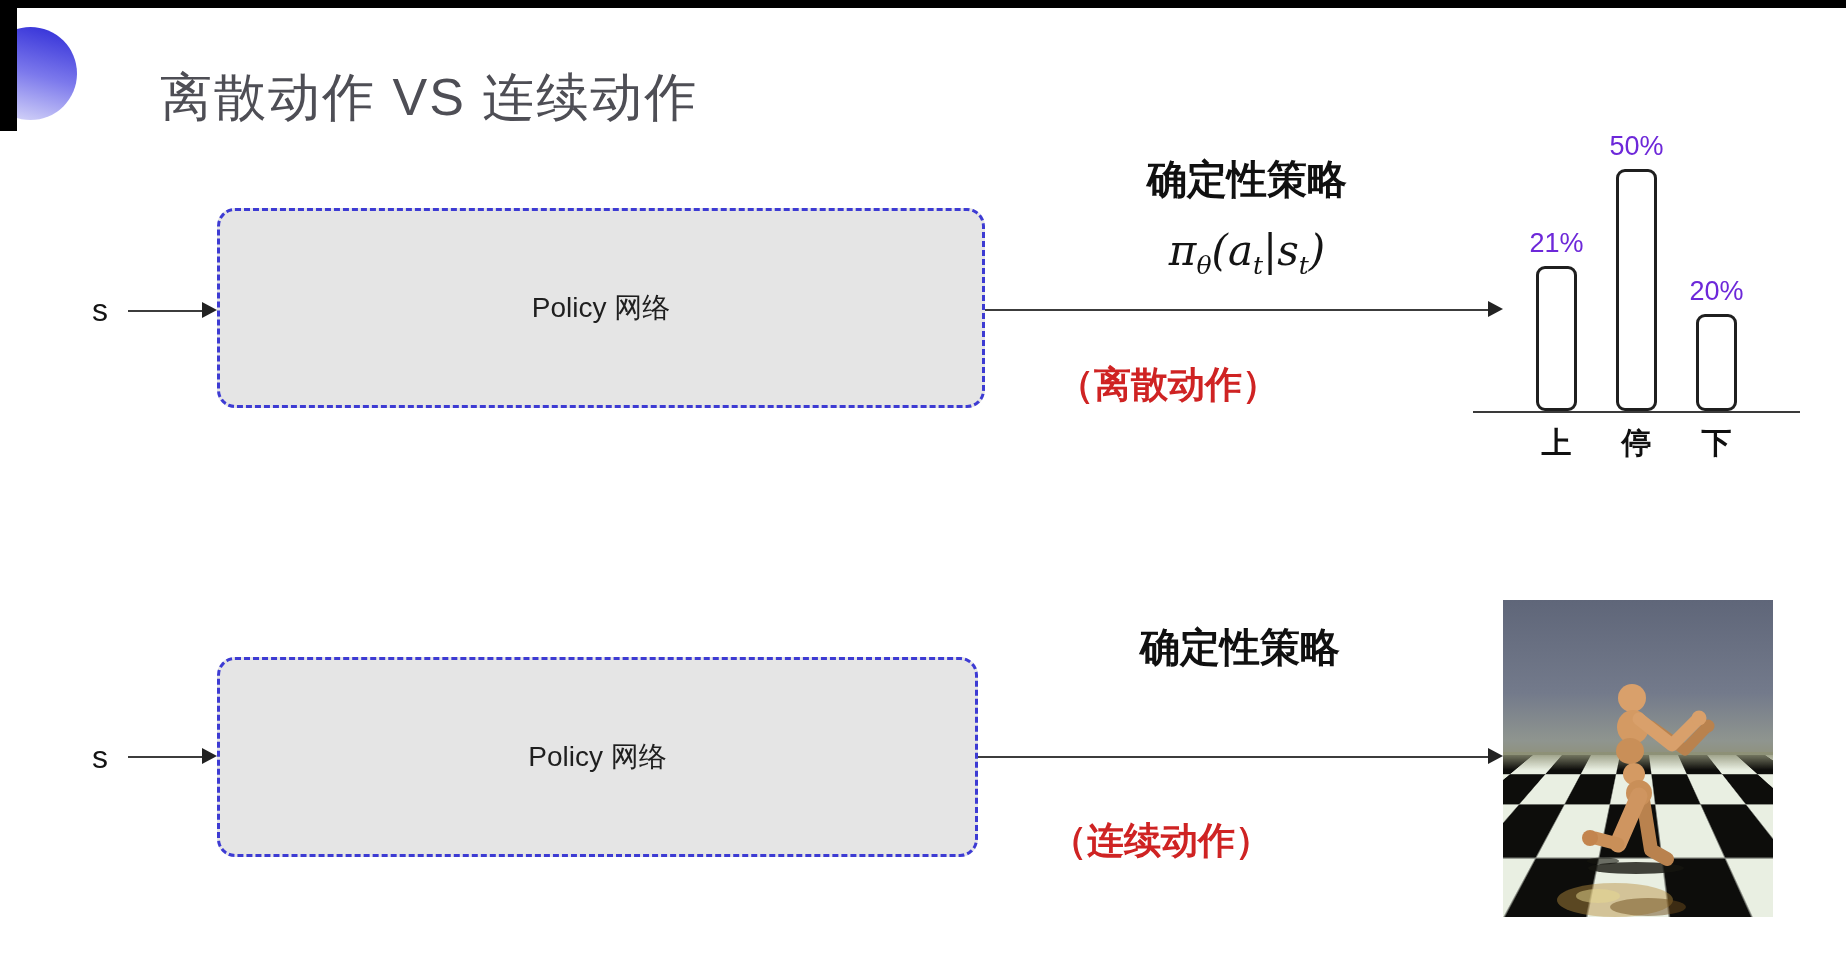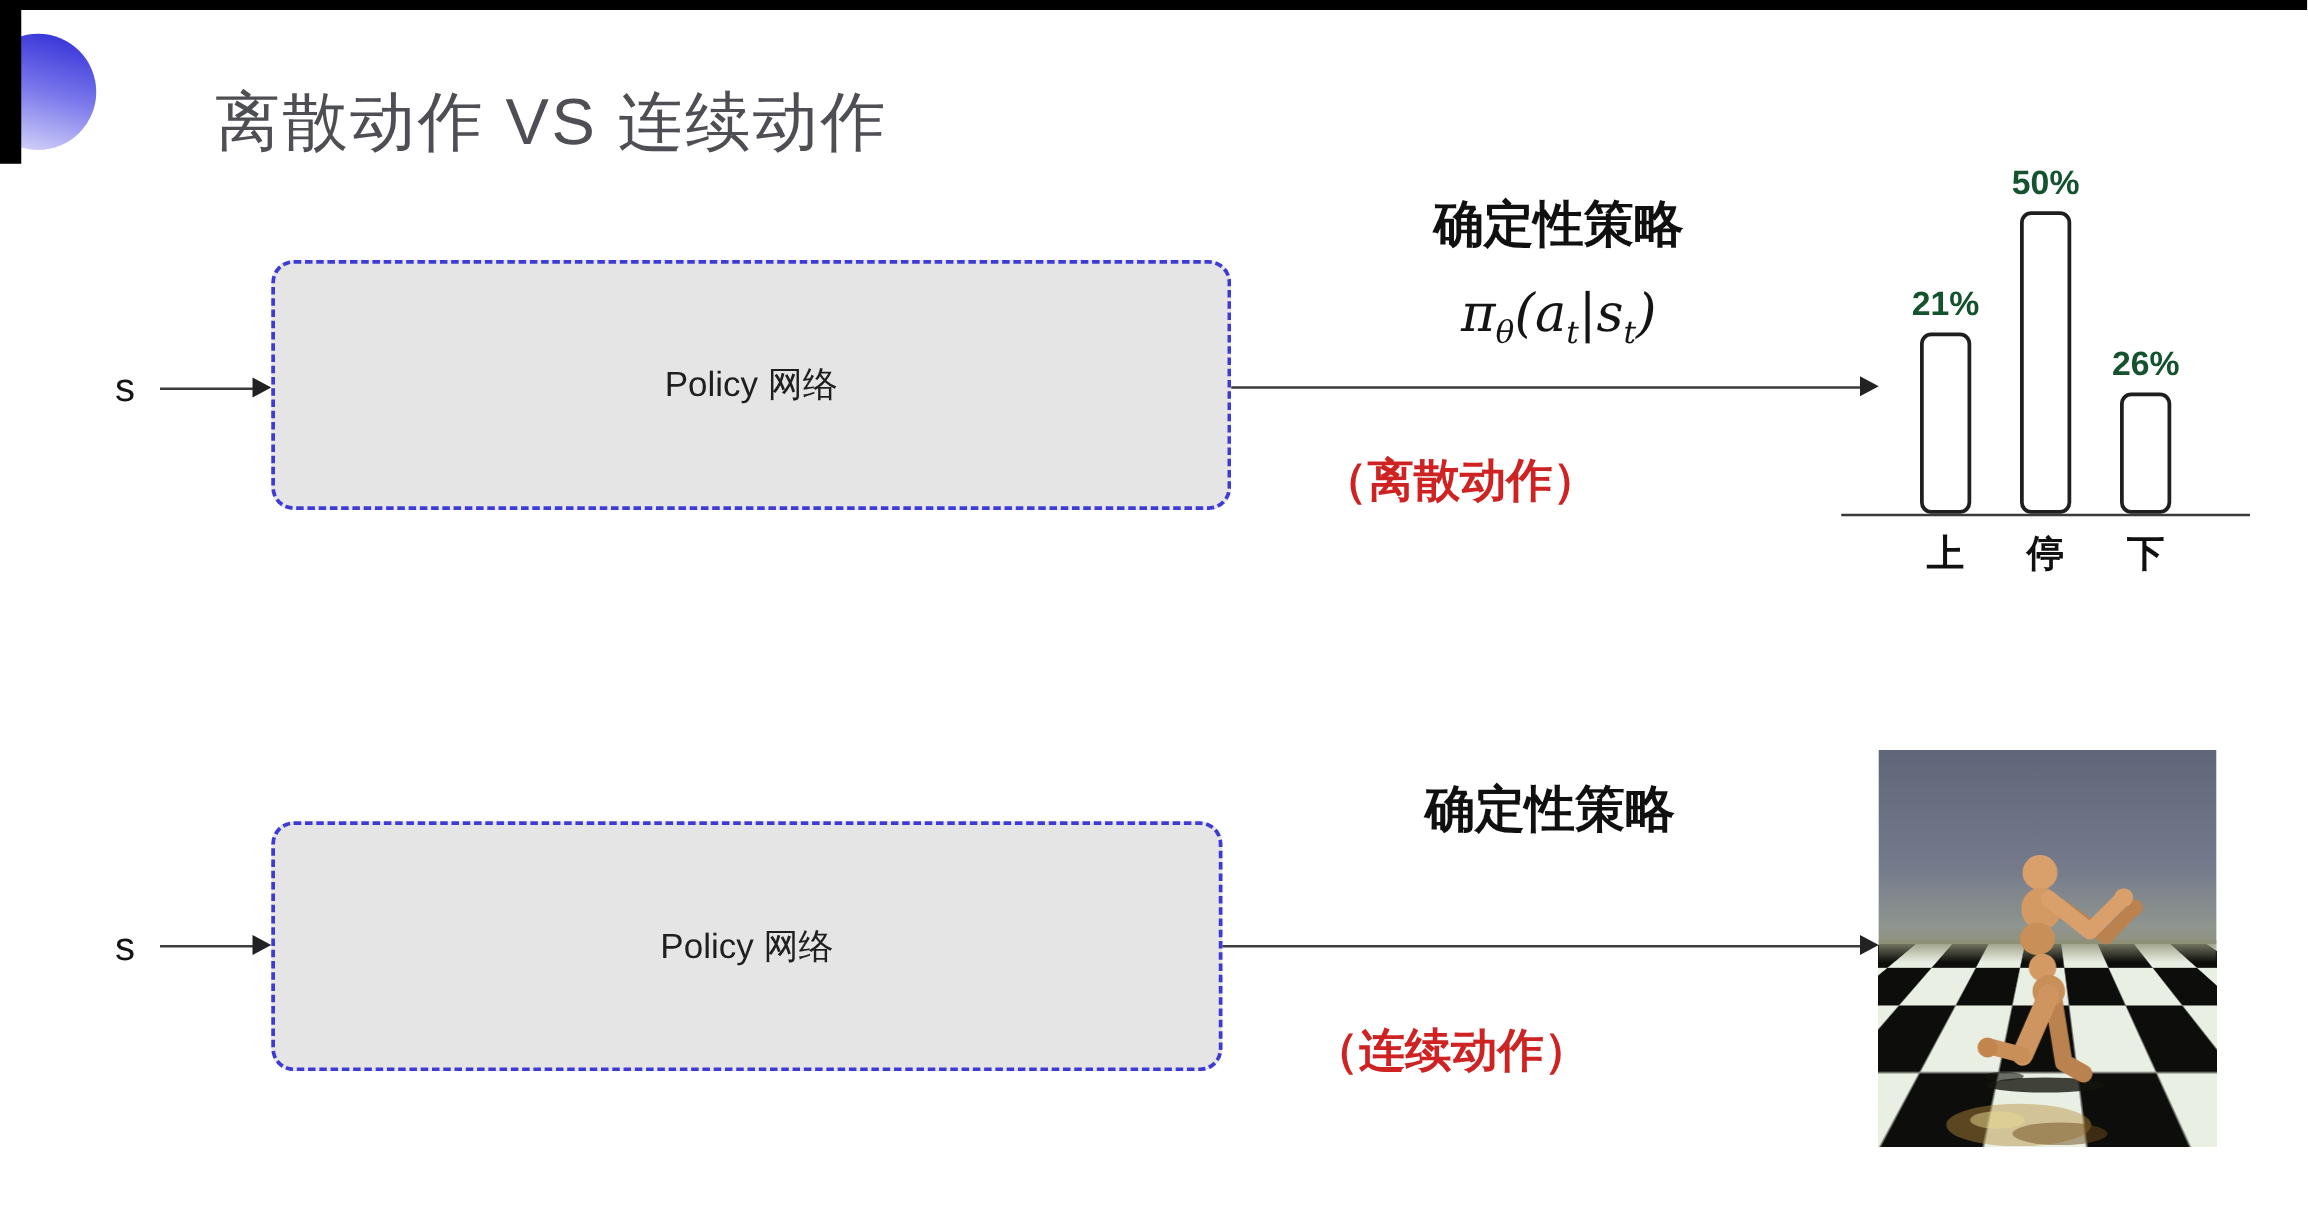--- a/index.html
+++ b/index.html
@@ -2,42 +2,42 @@
 <html><head>
 <meta charset="utf-8">
 <style>
   html,body{margin:0;padding:0;background:#ffffff;}
   .slide{position:relative;width:1846px;height:966px;background:#ffffff;overflow:hidden;
          font-family:"Liberation Sans",sans-serif;color:#141414;}
   .top-bar{position:absolute;left:0;top:0;width:1846px;height:8px;background:#000;}
   .left-notch{position:absolute;left:0;top:0;width:17px;height:131px;background:#000;z-index:3;}
   .bullet{position:absolute;left:-16px;top:27px;width:93px;height:93px;border-radius:50%;z-index:2;
           background:linear-gradient(195deg,#3431d8 5%,#7c79ec 50%,#e0e0fa 100%);}
-  .title{position:absolute;left:160px;top:28px;font-size:52px;font-weight:500;color:#4e4e55;letter-spacing:2px;white-space:nowrap;margin-left:12px;}
+  .title{position:absolute;left:160px;top:28px;font-size:52px;font-weight:500;color:#4e4e55;letter-spacing:2px;white-space:nowrap;}
 
   .state{position:absolute;font-size:32px;font-weight:500;color:#141414;}
   .arrow-line{position:absolute;height:2px;background:#3c3c3c;}
   .arrow-head{position:absolute;width:0;height:0;border-top:8px solid transparent;border-bottom:8px solid transparent;border-left:15px solid #222;}
 
   .policy-box{position:absolute;border:3px dashed #3d3bd3;border-radius:18px;background:#e5e5e5;
               display:flex;align-items:center;justify-content:center;font-size:28px;color:#1f1f1f;box-sizing:border-box;}
   .box-1{left:217px;top:208px;width:768px;height:200px;}
   .box-2{left:217px;top:657px;width:761px;height:200px;}
 
   .policy-name{position:absolute;width:380px;text-align:center;font-size:40px;font-weight:600;color:#101010;white-space:nowrap;}
   .formula{position:absolute;width:380px;text-align:center;font-size:42px;font-style:italic;color:#141414;
            font-family:"DejaVu Serif",serif;}
   .formula sub{font-size:25px;font-style:italic;}
   .action-type{position:absolute;width:380px;font-size:37px;font-weight:600;color:#cf2323;white-space:nowrap;}
 
   
   .chart{position:absolute;left:1473px;top:125px;width:327px;height:286px;border-bottom:2px solid #3a3a3a;
          display:flex;align-items:flex-end;justify-content:center;gap:26px;box-sizing:content-box;}
   .bar-group{position:relative;display:flex;flex-direction:column;align-items:center;}
-  .bar-value{font-size:27px;font-weight:700;color:#14532d;margin-bottom:7px;}
+  .bar-value{font-size:27px;font-weight:400;color:#6d28d9;margin-bottom:7px;}
   .bar{width:41px;border:3px solid #1f1f1f;border-radius:9px;background:#fff;box-sizing:border-box;}
   .bar-cat{position:absolute;top:100%;margin-top:12px;left:50%;transform:translateX(-50%);
            font-size:30px;font-weight:600;color:#101010;white-space:nowrap;}
 
   
   .sim{position:absolute;left:1503px;top:600px;width:270px;height:317px;overflow:hidden;background:#70778a;}
   .sky{position:absolute;left:0;top:0;width:270px;height:160px;
        background:linear-gradient(180deg,#5f6679 0%,#737a8b 58%,#8f958f 88%,#8f9077 100%);}
   .floor{position:absolute;top:155px;left:-405px;width:1080px;height:760px;transform-origin:50% 0;
          transform:perspective(135px) rotateX(57deg);
@@ -76,21 +76,21 @@
         <div class="bar-value">21%</div>
         <div class="bar" style="height: 145px;"></div>
         <div class="bar-cat">上</div>
       </div>
       <div class="bar-group">
         <div class="bar-value">50%</div>
         <div class="bar" style="height: 242px;"></div>
         <div class="bar-cat">停</div>
       </div>
       <div class="bar-group">
-        <div class="bar-value">26%</div>
+        <div class="bar-value">20%</div>
         <div class="bar" style="height: 97px;"></div>
         <div class="bar-cat">下</div>
       </div>
     </div>
 
   <span class="state" style="left:92px;top:739px;">s</span>
   <div class="arrow-line" style="left:128px;top:756px;width:76px;"></div>
   <div class="arrow-head" style="left:202px;top:748px;"></div>
 
   <div class="policy-box box-2">

